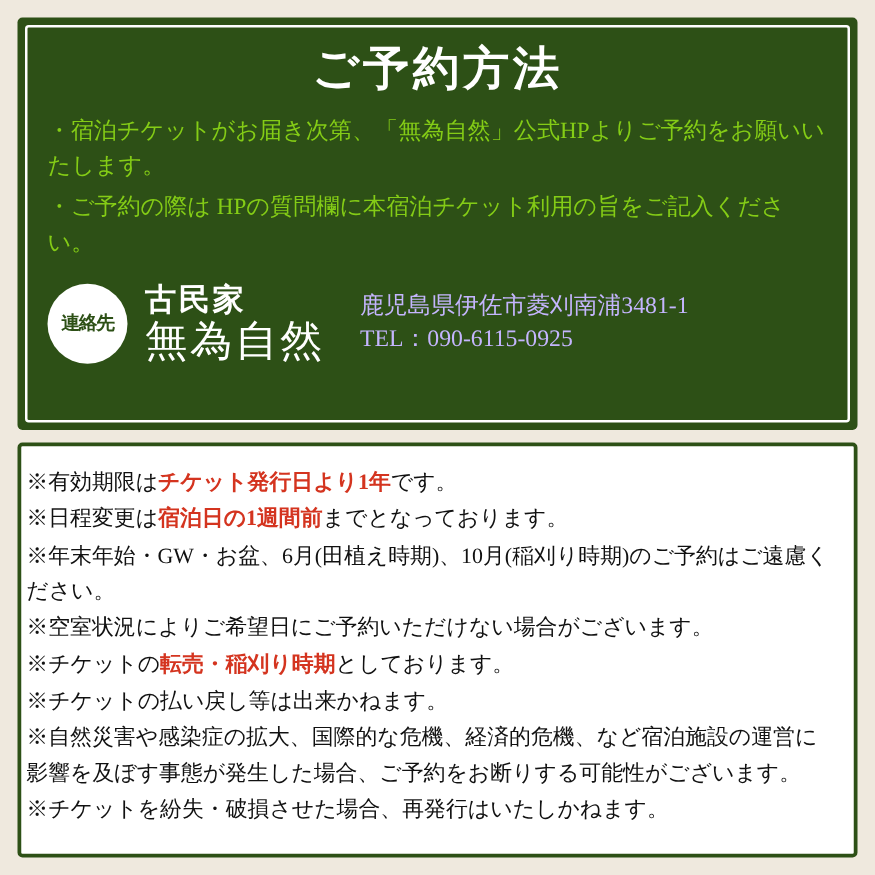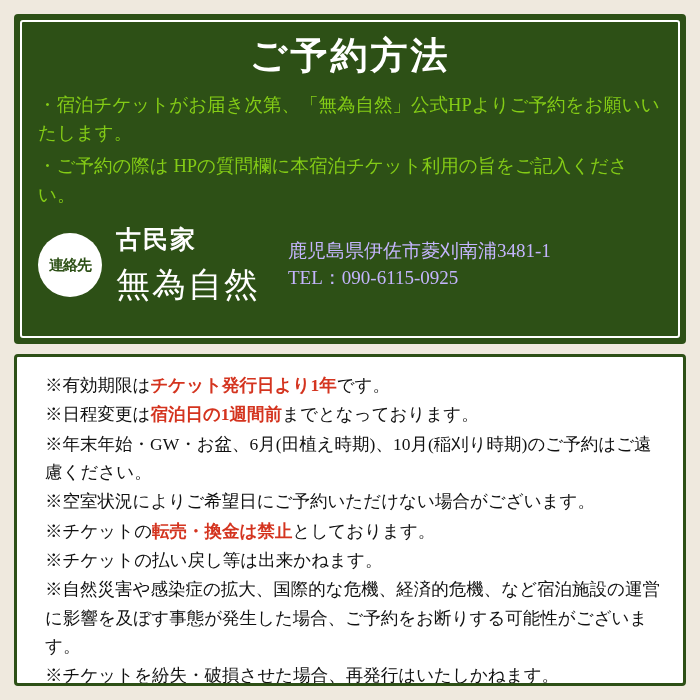--- a/index.html
+++ b/index.html
@@ -92,21 +92,21 @@
     flex: 0 0 auto;
     color: #ffffff;
     line-height: 1.0;
     padding-right: 10px;
   }
   .brand .brand-small {
     font-size: 25px;
     font-weight: bold;
     letter-spacing: 2px;
     display: block;
-    margin-bottom: 16px;
+    margin-bottom: 4px;
   }
   .brand .brand-large {
     font-size: 34px;
     font-weight: normal;
     letter-spacing: 2px;
     display: block;
   }
   .addr {
     flex: 1 1 auto;
     color: #c4b5fd;
@@ -118,21 +118,21 @@
     white-space: nowrap;
   }
 
   
   .panel-bottom {
     position: relative;
     background: #ffffff;
     border: 3px solid #2d5016;
     border-radius: 4px;
     box-sizing: border-box;
-    padding: 14px 16px 10px 28px;
+    padding: 14px 16px 10px 4px;
     flex: 1 1 auto;
     overflow: hidden;
   }
   .notes {
     color: #111111;
     font-size: 17.5px;
     line-height: 1.62;
   }
   .notes p {
     margin: 0 0 1px 0;
@@ -173,20 +173,20 @@
 
     </div>
   </section>
 
   <section class="panel-bottom">
     <div class="notes" id="notes-container">
         <p><span>※有効期限は</span><span class="hl">チケット発行日より1年</span><span>です。</span></p>
         <p><span>※日程変更は</span><span class="hl">宿泊日の1週間前</span><span>までとなっております。</span></p>
         <p><span>※年末年始・GW・お盆、6月(田植え時期)、10月(稲刈り時期)のご予約はご遠慮ください。</span></p>
         <p><span>※空室状況によりご希望日にご予約いただけない場合がございます。</span></p>
-        <p><span>※チケットの</span><span class="hl">転売・換金は禁止</span><span>としております。</span></p>
+        <p><span>※チケットの</span><span class="hl">転売・稲刈り時期</span><span>としております。</span></p>
         <p><span>※チケットの払い戻し等は出来かねます。</span></p>
         <p><span>※自然災害や感染症の拡大、国際的な危機、経済的危機、など宿泊施設の運営に影響を及ぼす事態が発生した場合、ご予約をお断りする可能性がございます。</span></p>
         <p><span>※チケットを紛失・破損させた場合、再発行はいたしかねます。</span></p>
       </div>
   </section>
 
 </div>
 
 </body></html>

